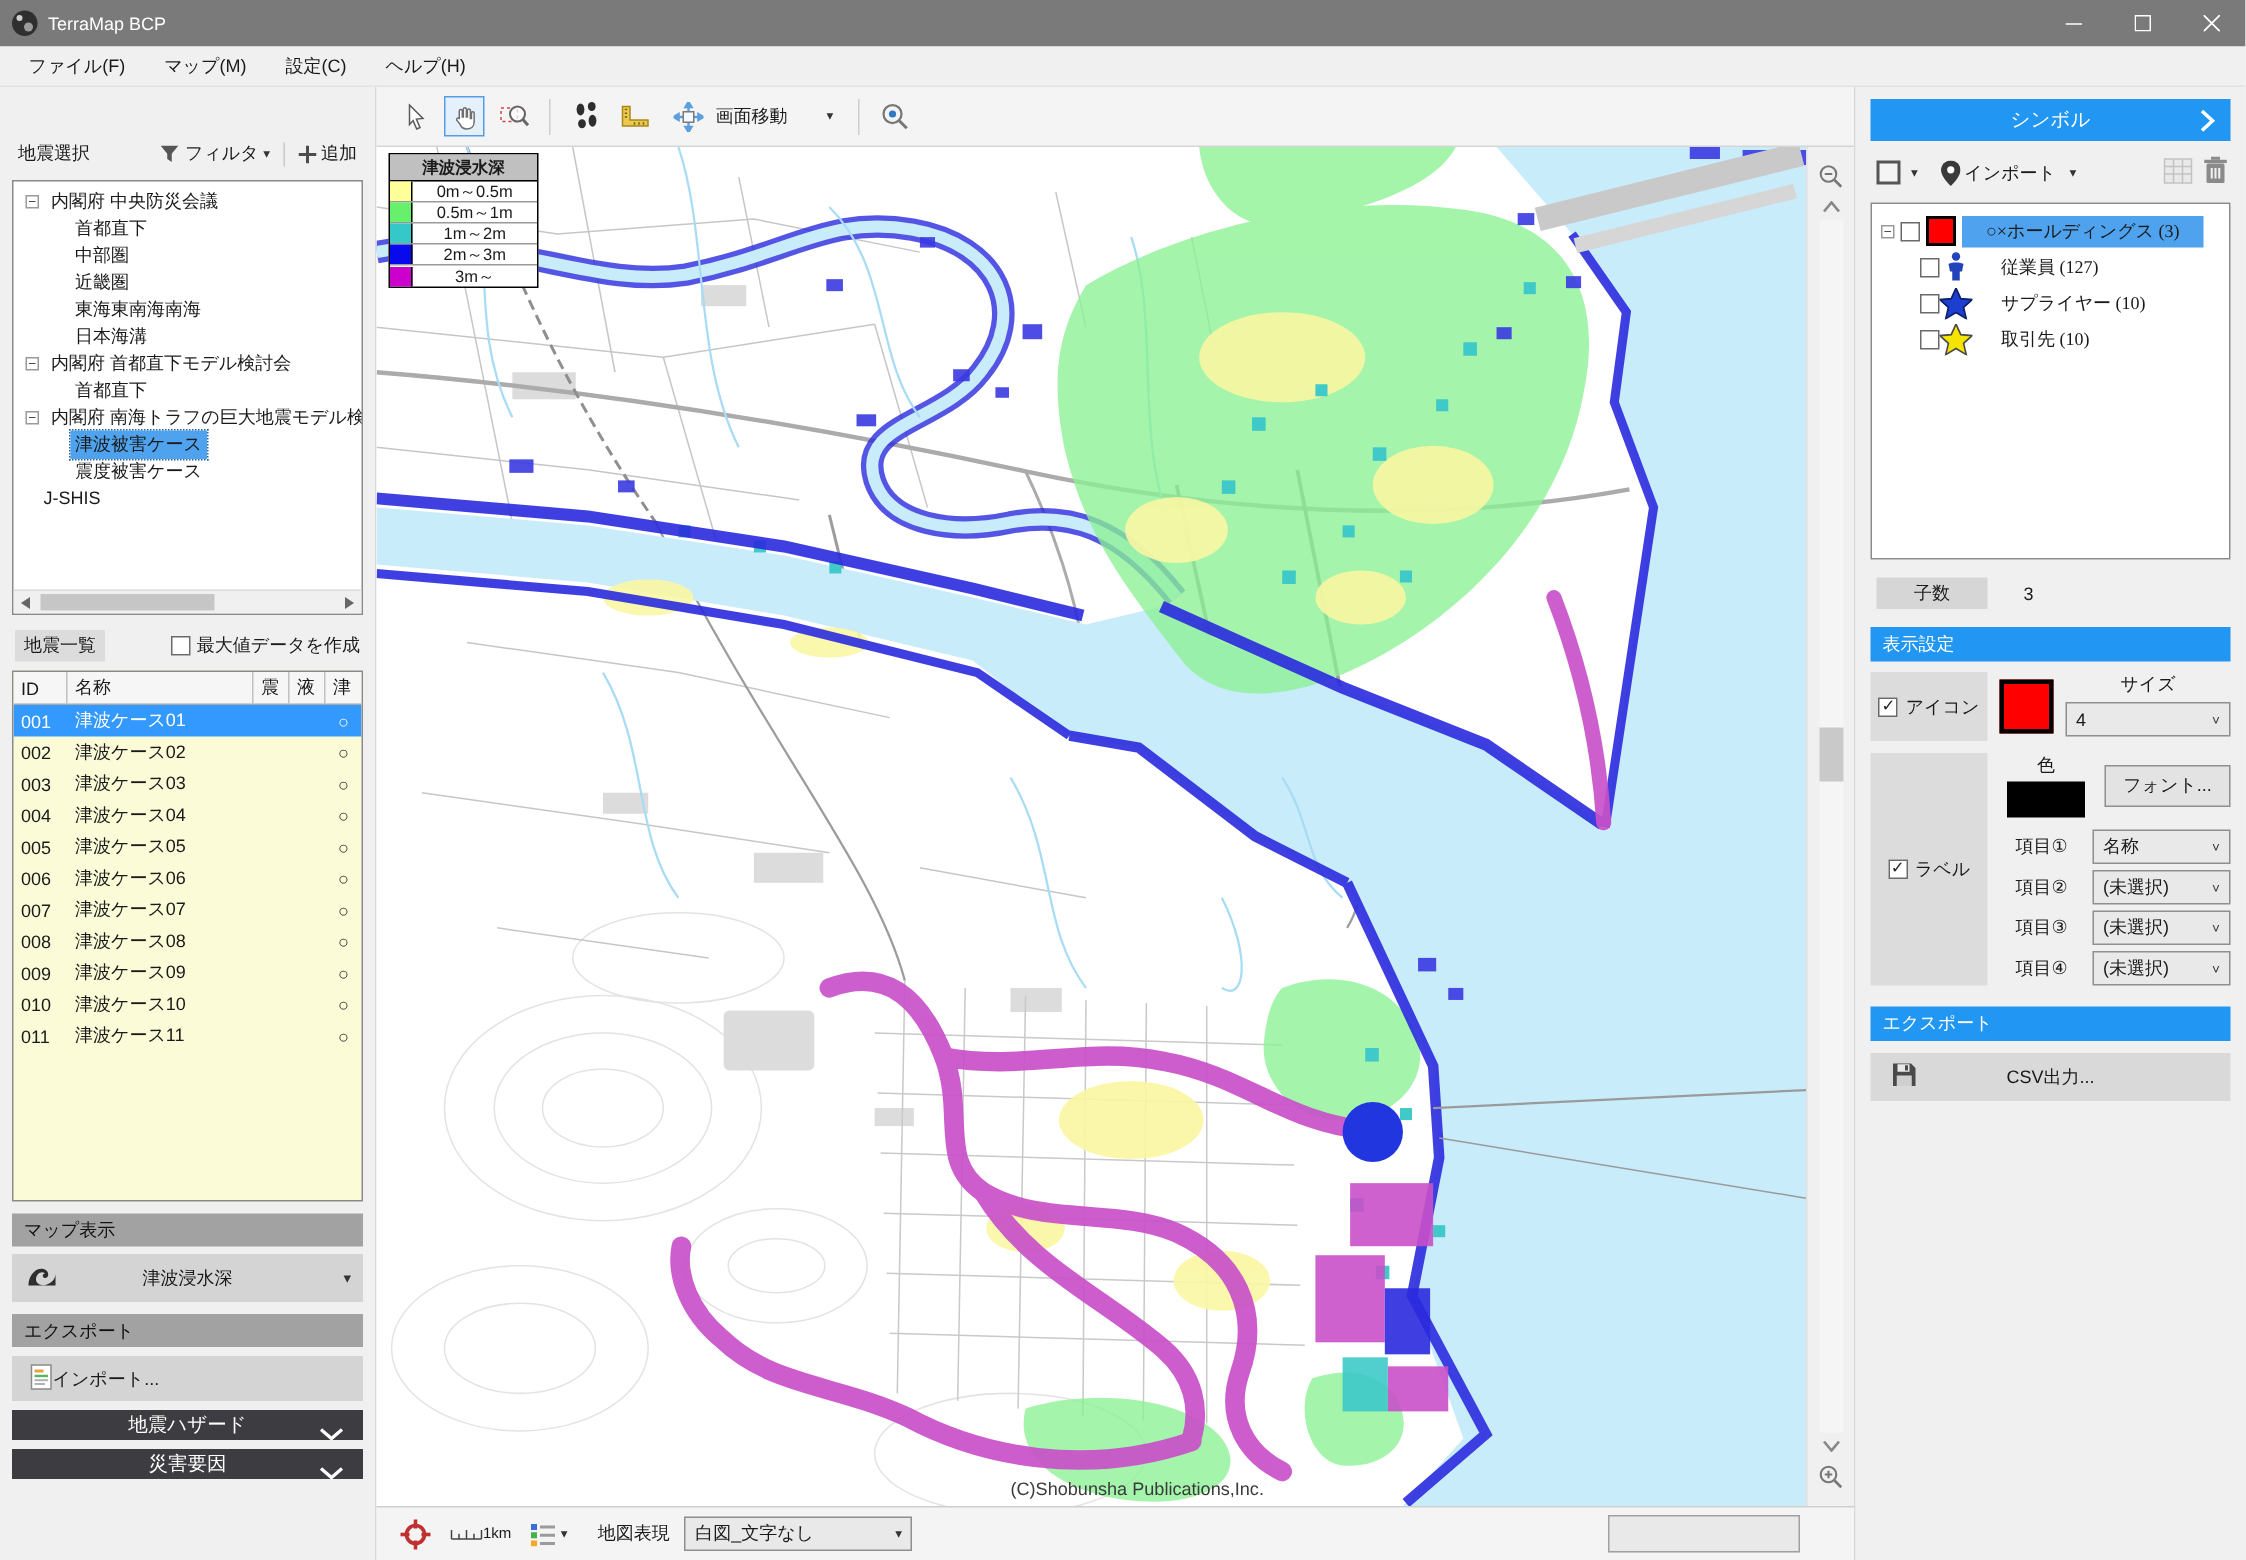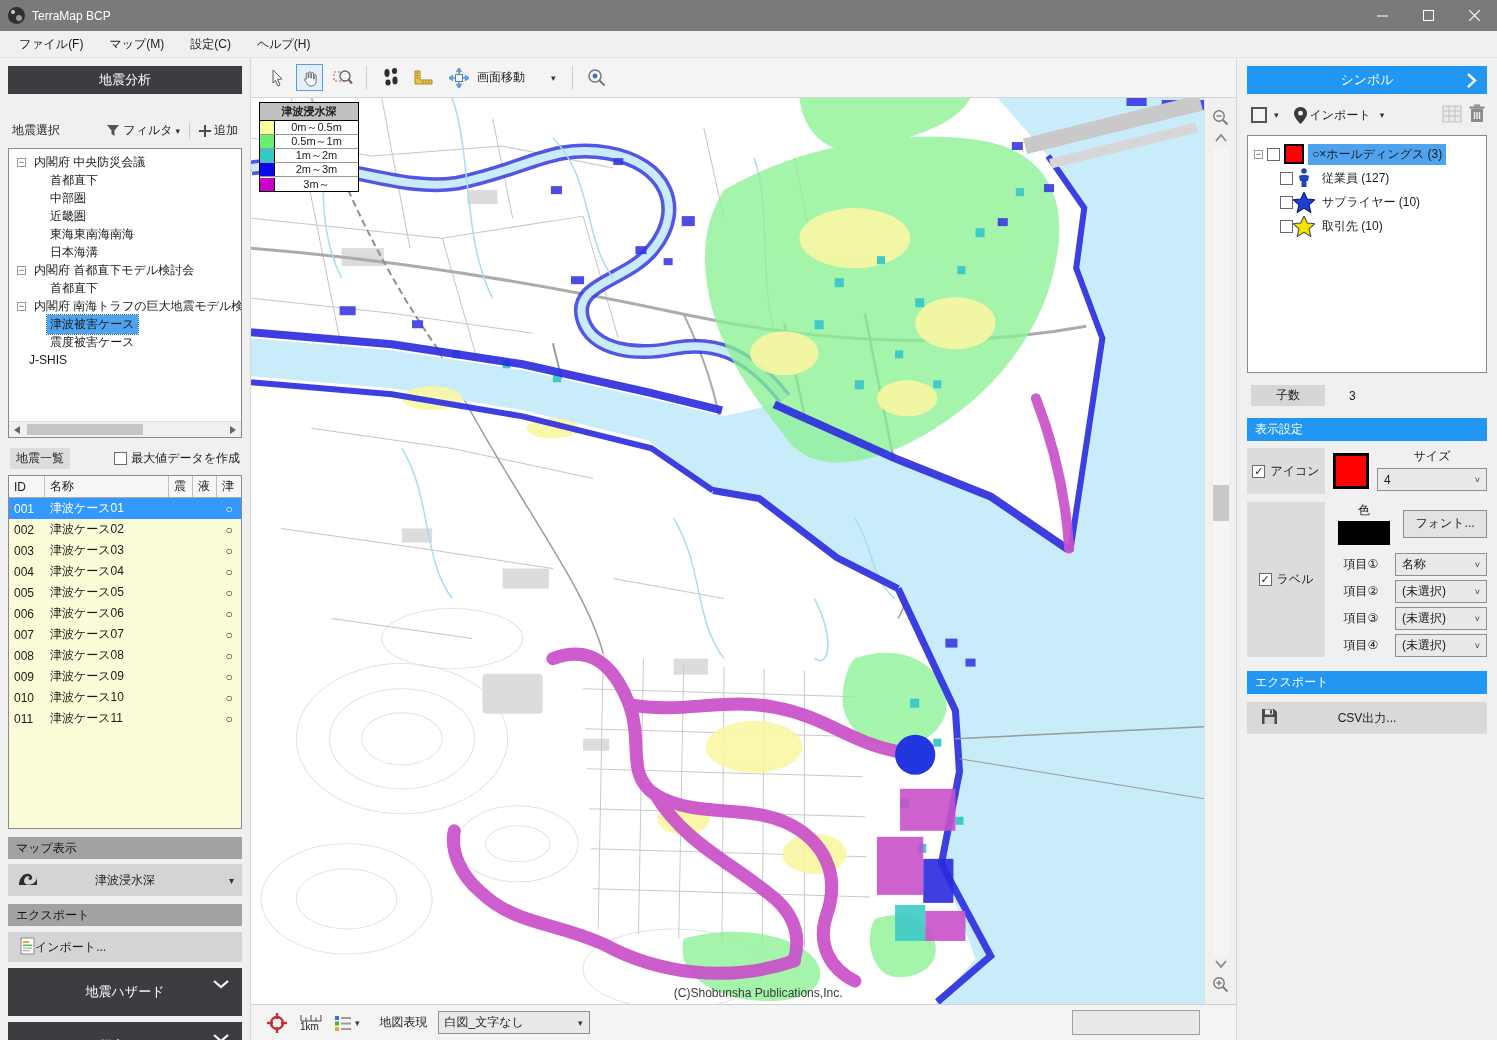--- a/index.html
+++ b/index.html
@@ -58,21 +58,21 @@
   .qhead span { border-right:1px solid #c0c0c0; height:100%; display:flex; align-items:center;}
   .qrow.sel { background:#3399ff; color:#fff; }
   .c-t { text-align:center; padding-left:0 !important;}
 
   .gray-bar { background:#a2a2a2; color:#111; height:22px; display:flex; align-items:center; padding-left:8px; margin-top:8px;}
   .big-btn { background:#d4d4d4; height:32px; margin-top:5px; display:flex; align-items:center; position:relative;}
   .big-btn .icon { margin-left:10px; }
   .big-btn .btn-label { position:absolute; left:0; right:0; text-align:center;}
   .big-btn .dd { margin-left:auto; margin-right:8px; color:#333; font-size:10px; z-index:1;}
   .report-btn { background:#d4d4d4; height:30px; margin-top:6px; display:flex; align-items:center; position:relative;}
-  .section-bar { background:#3c3c41; color:#fff; height:48px; display:flex; align-items:center; justify-content:center;
+  .section-bar { background:#3c3c41; color:#fff; height:20px; display:flex; align-items:center; justify-content:center;
      font-size:13px; margin-top:6px; position:relative;}
   .section-bar svg { position:absolute; right:12px; top:11px;}
 
   
   .map-toolbar { height:40px; background:#f4f4f4; border-bottom:1px solid #d5d5d5; display:flex; align-items:center; padding-left:12px; gap:6px; flex:0 0 auto;}
   .tool-btn { width:27px; height:27px; display:flex; align-items:center; justify-content:center; border:1px solid transparent;}
   .tool-btn.selected { border:1px solid #569de5; background:#e4f0fb;}
   .tsep { width:1px; height:24px; background:#cecece; margin:0 4px;}
   .pan-combo { display:flex; align-items:center; gap:8px; padding:3px 6px;}
   .map-body { flex:1 1 auto; display:flex; min-height:0;}
@@ -96,21 +96,21 @@
 
   
   .blue-header { background:#2196f3; color:#fff; height:28px; display:flex; align-items:center; justify-content:center; font-size:13px; position:relative;}
   .blue-header svg { position:absolute; right:10px; top:7px;}
   .sym-toolbar { display:flex; align-items:center; gap:7px; margin:9px 2px 8px 4px; height:24px;}
   .sq-icon { width:16px; height:16px; border:2px solid #555; background:#f4f4f4;}
   .ddm { font-size:9px; color:#333;}
   .sym-tree { background:#fff; border:1px solid #8a8a8a; height:238px; padding:6px 0 0 6px; overflow:hidden; white-space:nowrap;}
   .srow { display:flex; align-items:center; height:24px; font-size:12px;}
   .srow .exp { width:9px; height:9px; border:1px solid #9a9a9a; display:inline-flex; align-items:center; justify-content:center; font-size:9px; line-height:7px; color:#444; margin-right:4px;}
-  .srow .slabel { padding:2px 4px;}
+  .srow .slabel { padding:2px 16px;font-family:Liberation Serif, serif;}
   .srow .slabel.sel { background:#4fa3ee; }
   .sind { width:26px; flex:0 0 auto;}
   .red-sq { width:20px; height:20px; background:#ff0000; border:2px solid #000; margin:0 4px; flex:0 0 auto;}
   .sicon { width:22px; display:flex; justify-content:center; margin-right:3px; flex:0 0 auto;}
   .kosu-row { display:flex; align-items:center; margin:12px 2px 0 4px; gap:24px;}
   .kosu-lbl { background:#d6d6d6; padding:2px 0; width:74px; text-align:center;}
   .disp-bar { background:#2196f3; color:#fff; height:23px; display:flex; align-items:center; padding-left:8px; margin-top:12px; font-size:12px;}
   .icon-row { display:flex; margin-top:7px; gap:8px; align-items:stretch;}
   .chk-cell { background:#dcdcdc; width:78px; display:flex; align-items:center; justify-content:center; gap:5px;}
   .swatch-red { width:36px; height:36px; background:#ff0000; border:3px solid #000; align-self:center;}
@@ -156,21 +156,20 @@
 <div class="menubar">
   <span class="menu-item">ファイル(F)</span>
   <span class="menu-item">マップ(M)</span>
   <span class="menu-item">設定(C)</span>
   <span class="menu-item">ヘルプ(H)</span>
 </div>
 
 <div class="main">
 
   <div class="left-panel">
-    <div class="dark-header">地震分析</div>
 
     <div class="sel-row">
       <span class="lbl">地震選択</span>
       <span class="tools">
         <span class="mini-btn">
           <svg width="13" height="12">
               <path d="M0,0 H12 L7.5,5.5 V11 L4.5,9 V5.5 Z" fill="#555"></path>
             </svg>
           <span>フィルタ</span>
           <span class="ddm">▾</span>
@@ -676,21 +675,21 @@
     <div class="map-bottombar">
       <span class="tool-btn">
         <svg width="22" height="22" viewBox="0 0 22 22">
             <circle cx="11" cy="11" r="6" fill="none" stroke="#c03030" stroke-width="2.4"></circle>
             <line x1="11" y1="1" x2="11" y2="7" stroke="#c03030" stroke-width="2.4"></line>
             <line x1="11" y1="15" x2="11" y2="21" stroke="#c03030" stroke-width="2.4"></line>
             <line x1="1" y1="11" x2="7" y2="11" stroke="#c03030" stroke-width="2.4"></line>
             <line x1="15" y1="11" x2="21" y2="11" stroke="#c03030" stroke-width="2.4"></line>
           </svg>
       </span>
-      <span style="display:flex;flex-direction:column;align-items:flex-start;line-height:9px;">
+      <span style="display:flex;flex-direction:row;align-items:flex-end;line-height:9px;">
         <svg width="22" height="8">
             <path d="M1,7 V1 M6,7 V3.5 M11,7 V1 M16,7 V3.5 M21,7 V1 M1,7 H21" fill="none" stroke="#444"></path>
           </svg>
         <span style="font-size:10px">1km</span>
       </span>
       <span class="mini-btn">
         <svg width="18" height="16">
             <rect x="1" y="1" width="4" height="4" fill="#3a6fd8"></rect>
             <rect x="1" y="6.5" width="4" height="4" fill="#47b04b"></rect>
             <rect x="1" y="12" width="4" height="4" fill="#f5a623"></rect>

